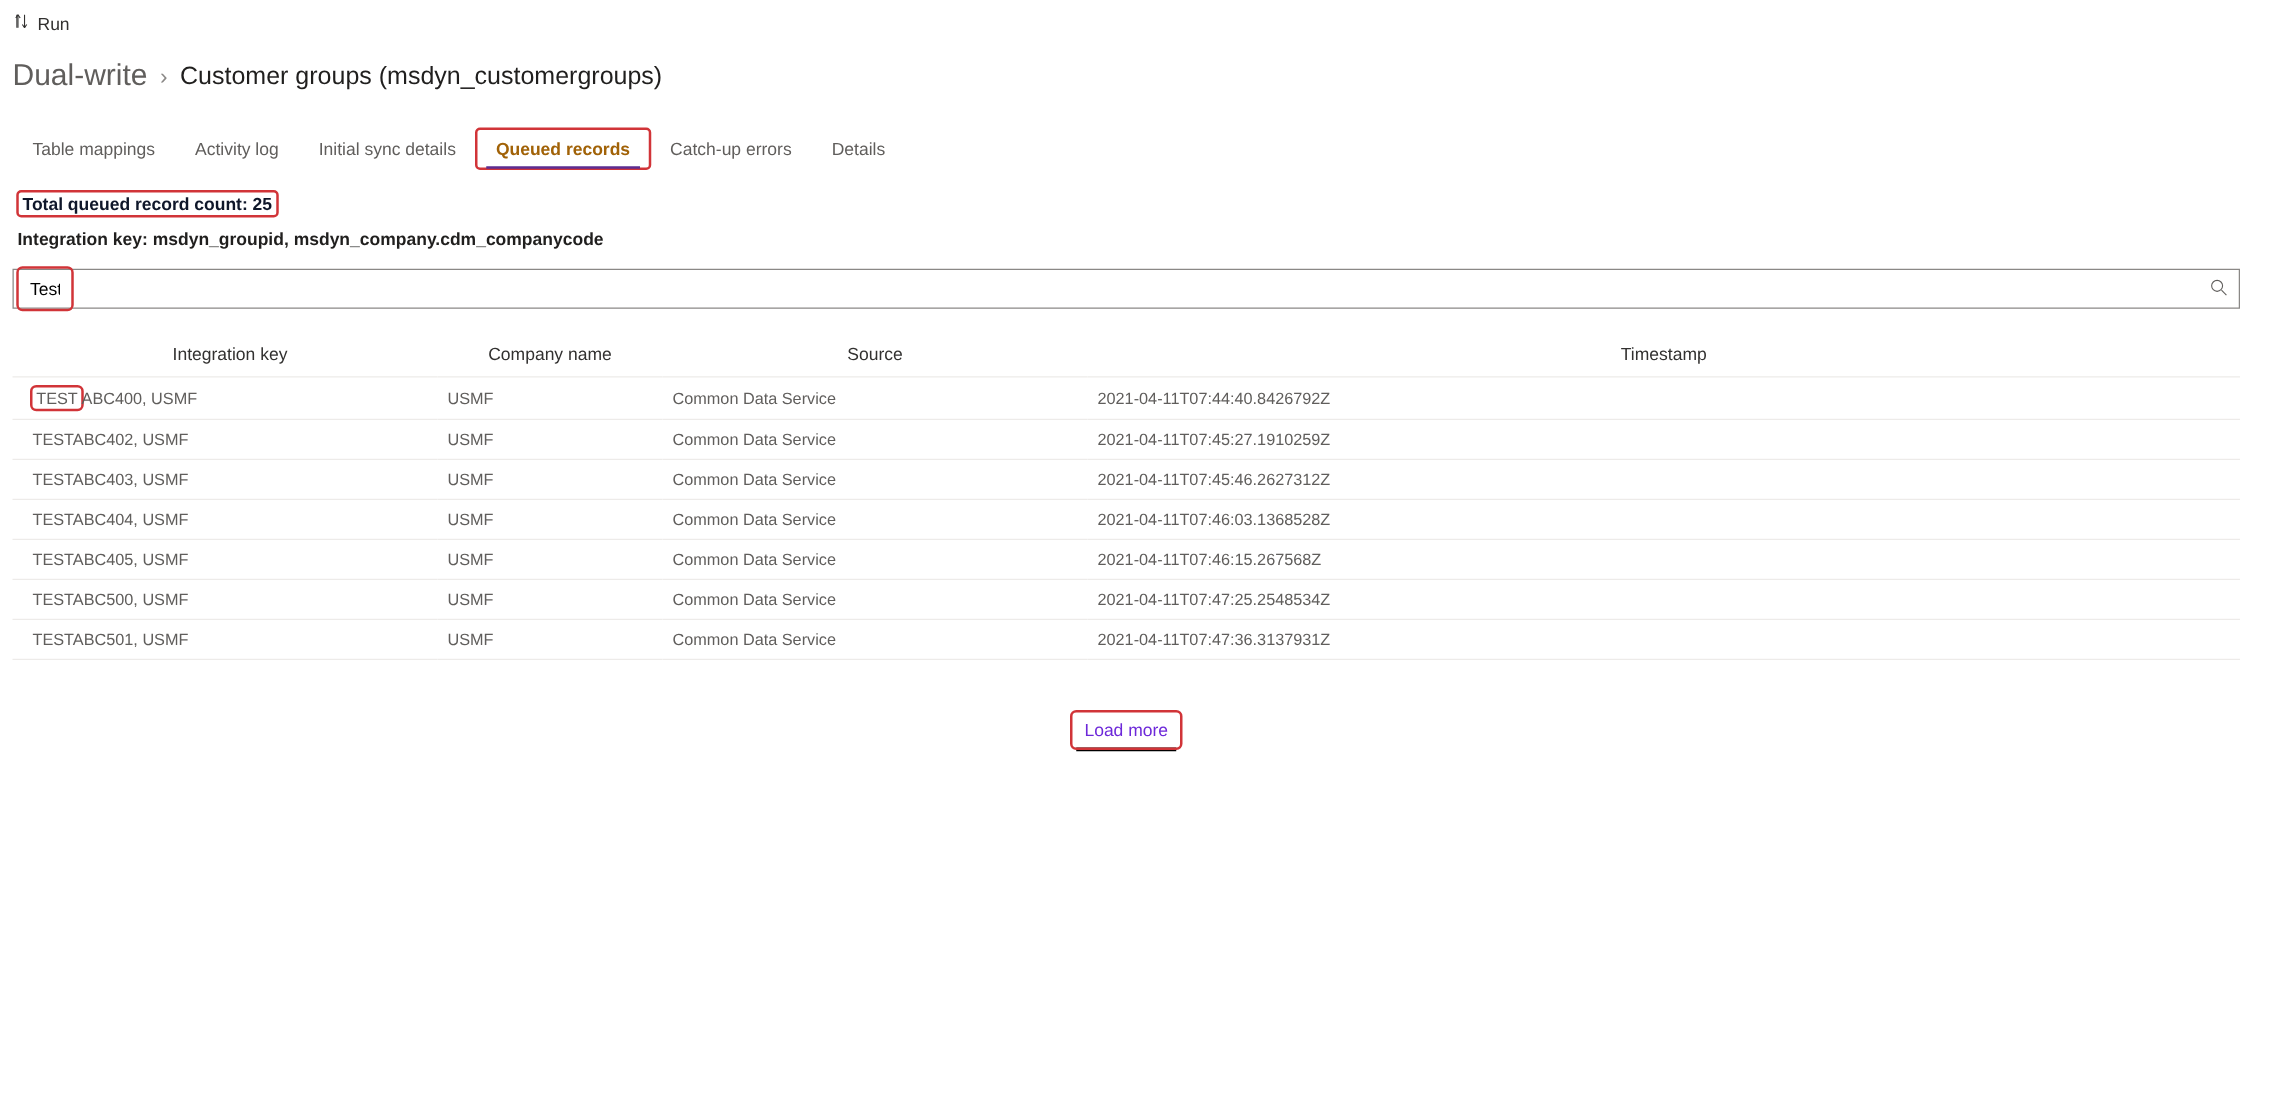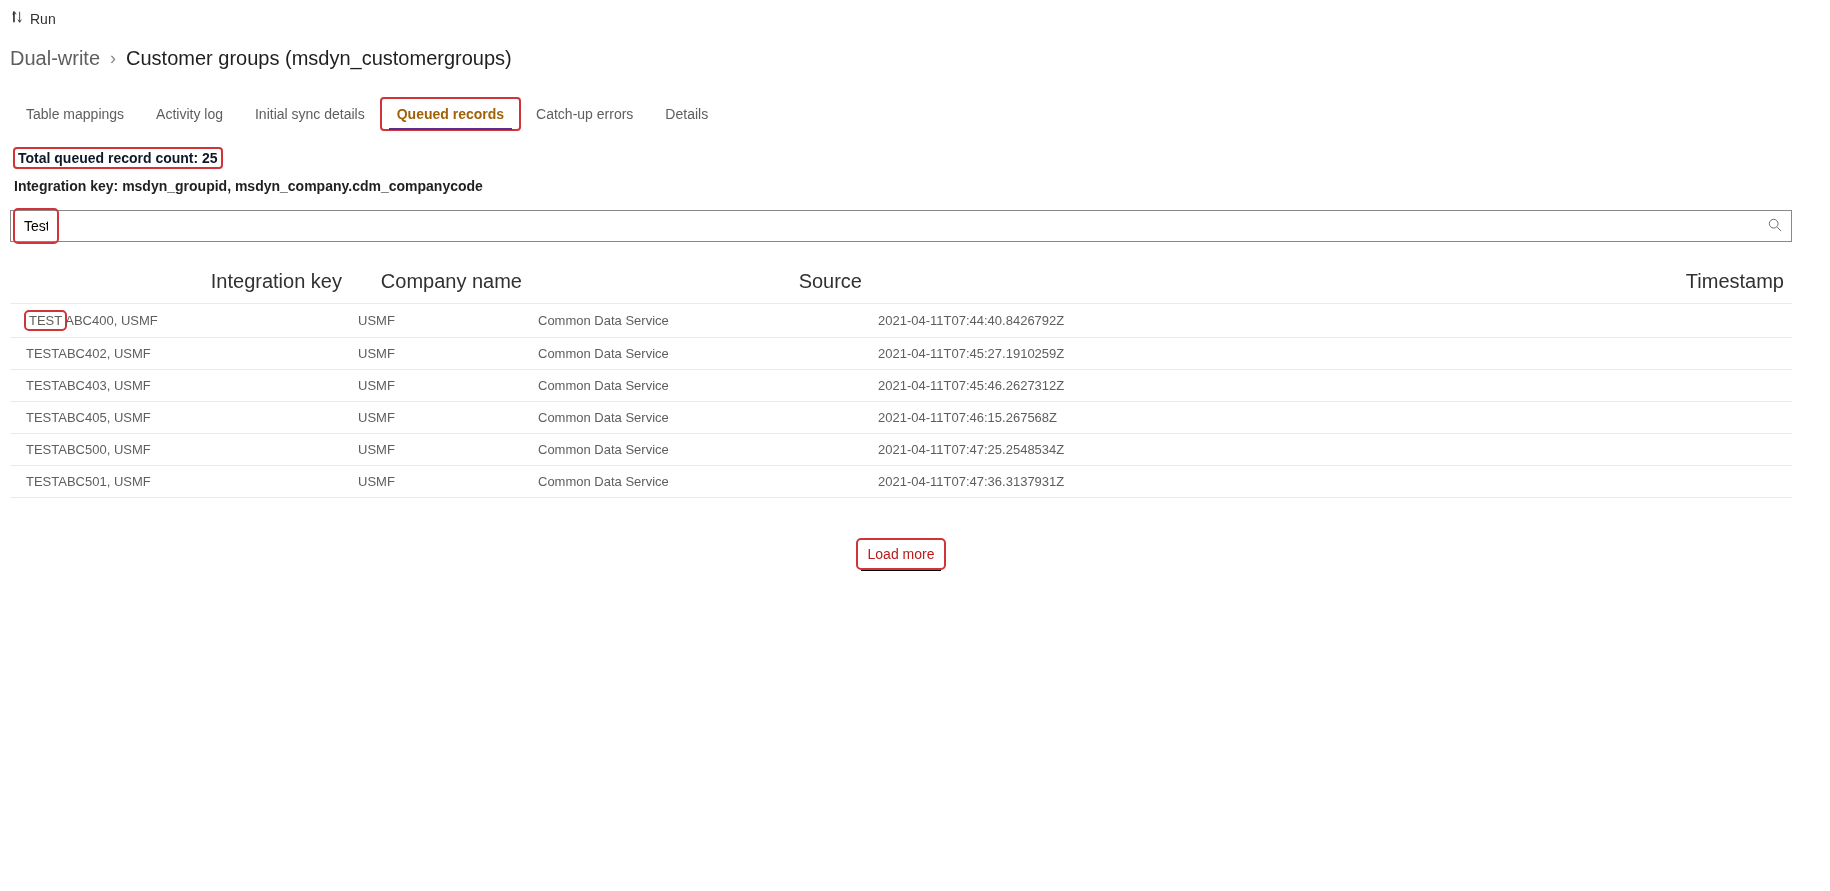--- a/index.html
+++ b/index.html
@@ -6,21 +6,21 @@
   html, body { font-family: "Segoe UI", -apple-system, BlinkMacSystemFont, sans-serif; font-size: 14px; color: #323130; background: #fff; }
   .page { padding: 8px 10px 24px 10px; width: 1802px; }
 
   
   .toolbar { display: flex; align-items: center; gap: 6px; padding: 2px 0 12px 0; color: #323130; }
   .toolbar .icon { color: #323130; font-size: 14px; }
   .toolbar .label { font-size: 14px; }
 
   
   .breadcrumb { display: flex; align-items: center; gap: 10px; padding: 8px 0 28px 0; }
-  .breadcrumb .crumb-link { color: #605e5c; font-size: 20px; cursor: pointer; }
+  .breadcrumb .crumb-link { color: #605e5c; font-size: 24px; cursor: pointer; }
   .breadcrumb .sep { color: #8a8886; font-size: 18px; }
   .breadcrumb .crumb-current { color: #201f1e; font-size: 20px; font-weight: 400; }
 
   
   .tabs { display: flex; gap: 0; padding: 0 0 14px 0; border: none; }
   .tab { padding: 8px 16px; color: #605e5c; cursor: pointer; font-size: 14px; border: none; background: none; position: relative; }
   .tab.active { color: #a16207; font-weight: 600; }
   .tab.active::after { content: ""; position: absolute; left: 8px; right: 8px; bottom: 0; height: 2px; background: #5c2d91; }
   .tab-wrapper { display: inline-block; position: relative; }
 
@@ -34,32 +34,32 @@
   .count-box { display: inline-block; padding: 2px 4px; }
 
   
   .searchbar { display: flex; align-items: center; border: 1px solid #8a8886; margin: 10px 0 18px 0; height: 32px; background: #fff; }
   .searchbar input { flex: 1; border: none; outline: none; padding: 0 6px; font-size: 14px; height: 28px; background: transparent; }
   .searchbar .search-icon { width: 32px; text-align: center; color: #605e5c; }
   .search-highlight { outline: 2px solid #d13438; border-radius: 3px; padding: 2px 3px; }
 
   
   table.grid { width: 100%; border-collapse: collapse; margin-top: 4px; }
-  table.grid th { text-align: right; font-weight: 400; color: #323130; font-size: 20px; border-bottom: 1px solid #edebe9; padding: 10px 8px; }
+  table.grid th { text-align: center; font-weight: 400; color: #323130; font-size: 14px; border-bottom: 1px solid #edebe9; padding: 10px 8px; }
   table.grid td { text-align: left; color: #605e5c; font-size: 13px; border-bottom: 1px solid #edebe9; padding: 8px 8px; }
   table.grid th:first-child, table.grid td:first-child { padding-left: 16px; }
   table.grid col.c1 { width: 340px; }
   table.grid col.c2 { width: 180px; }
   table.grid col.c3 { width: 340px; }
   table.grid col.c4 { width: auto; }
   .cell-highlight { outline: 2px solid #d13438; border-radius: 3px; padding: 1px 3px; display: inline-block; }
 
   
   .loadmore-wrap { text-align: center; margin-top: 42px; }
-  .loadmore { display: inline-block; color: #b91c1c; cursor: pointer; padding: 6px 10px; font-size: 14px; }
+  .loadmore { display: inline-block; color: #6d28d9; cursor: pointer; padding: 6px 10px; font-size: 14px; }
   .loadmore-box { display: inline-block; outline: 2px solid #d13438; border-radius: 3px; }
   .loadmore-underline { height: 3px; background: #000; width: 80px; margin: 0 auto; }
 </style>
 </head>
 <body>
 <div class="page">
 
 <div class="toolbar">
   <span class="icon">
     <svg width="14" height="14" viewBox="0 0 16 16">
@@ -138,20 +138,26 @@
           <td>Common Data Service</td>
           <td>2021-04-11T07:45:27.1910259Z</td>
         </tr>
         <tr>
           <td>TESTABC403, USMF</td>
           <td>USMF</td>
           <td>Common Data Service</td>
           <td>2021-04-11T07:45:46.2627312Z</td>
         </tr>
         <tr>
+          <td>TESTABC404, USMF</td>
+          <td>USMF</td>
+          <td>Common Data Service</td>
+          <td>2021-04-11T07:46:03.1368528Z</td>
+        </tr>
+        <tr>
           <td>TESTABC405, USMF</td>
           <td>USMF</td>
           <td>Common Data Service</td>
           <td>2021-04-11T07:46:15.267568Z</td>
         </tr>
         <tr>
           <td>TESTABC500, USMF</td>
           <td>USMF</td>
           <td>Common Data Service</td>
           <td>2021-04-11T07:47:25.2548534Z</td>

